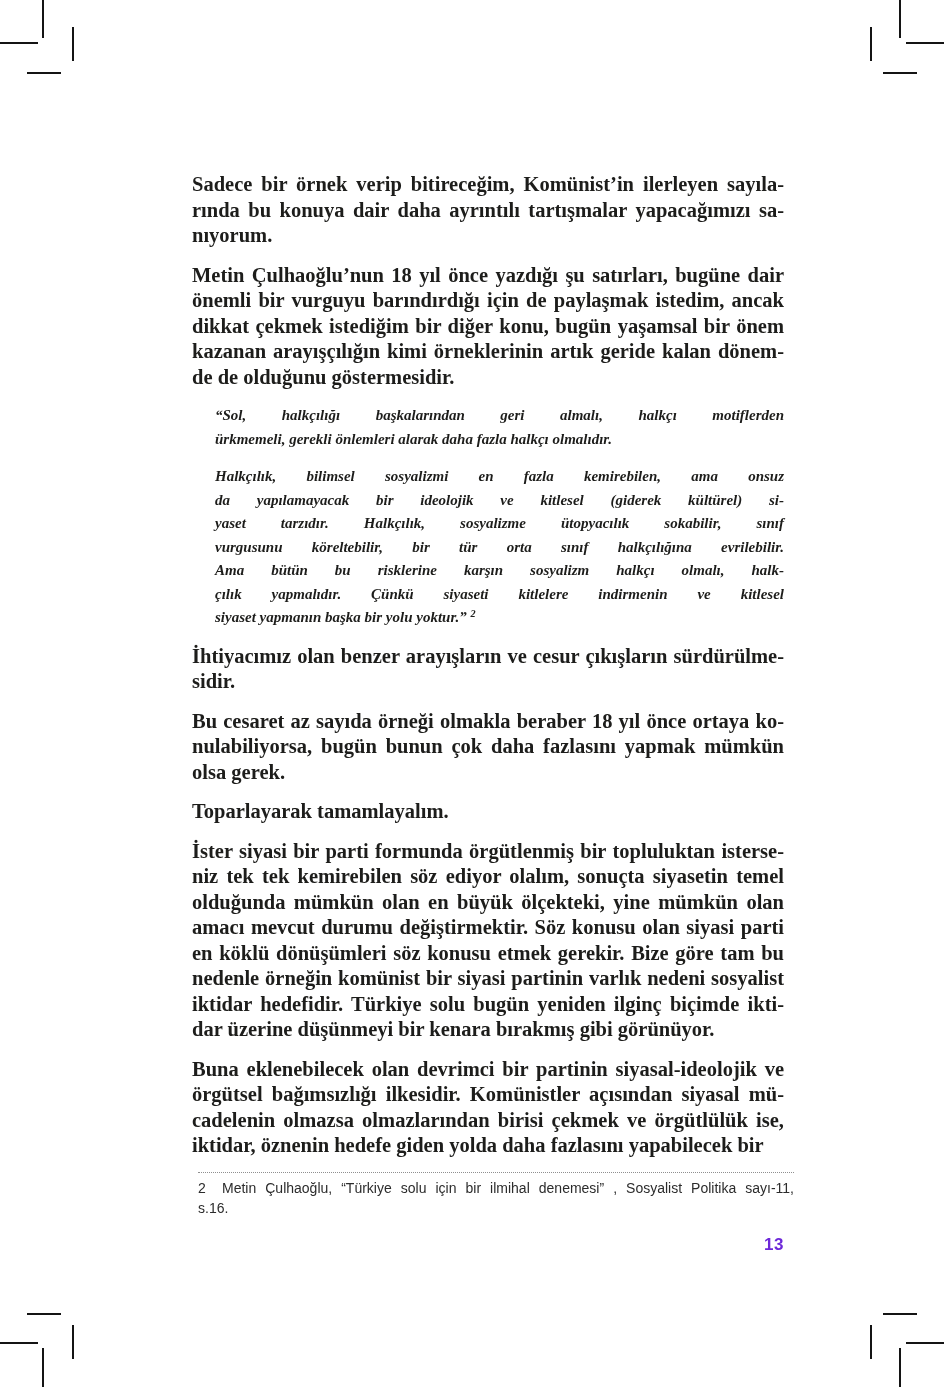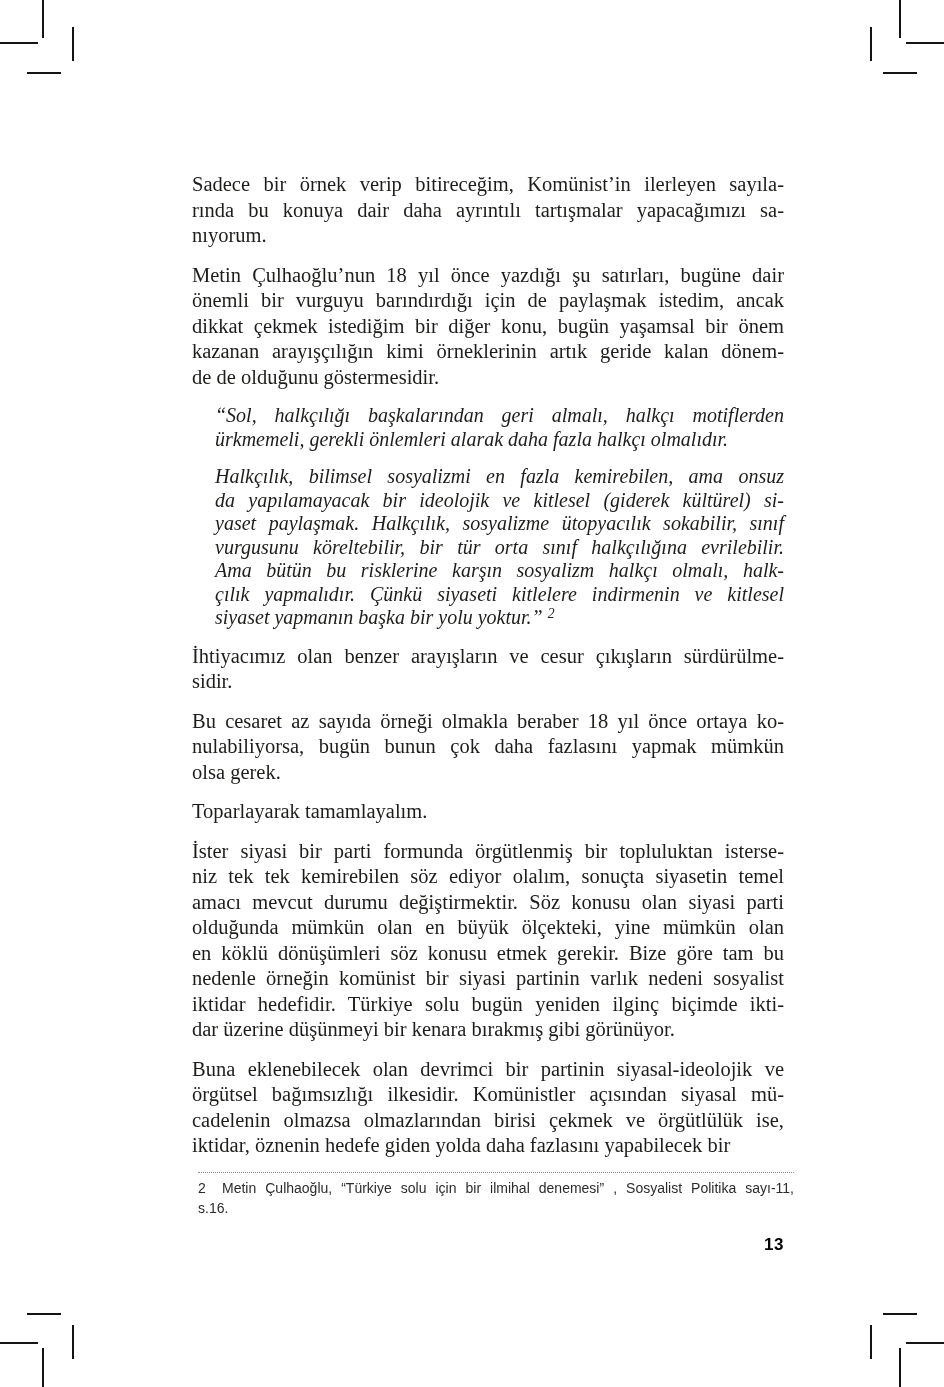--- a/index.html
+++ b/index.html
@@ -45,27 +45,28 @@
   
   .text-column {
     position: absolute;
     left: 192px;
     top: 172px;
     width: 592px;
     color: #1d1d1b;
   }
   .para {
     margin: 0 0 14px 0;
+    font-weight: bold;
   }
   .para.body {
     font-size: 20.5px;
     line-height: 25.5px;
   }
   .para.quote {
-    font-size: 20px;
+    font-size: 15px;
     line-height: 23.5px;
     font-style: italic;
     padding-left: 23px;
   }
   .line {
     text-align: justify;
     text-align-last: justify;
   }
   .line.last {
     text-align-last: left;
@@ -99,21 +100,21 @@
 
   
   .page-number {
     position: absolute;
     top: 1235px;
     right: 160px;
     font-family: "Liberation Sans", sans-serif;
     font-size: 17px;
     font-weight: bold;
     letter-spacing: 0.5px;
-    color: #000000;
+    color: #6d28d9;
     margin-left: 39px;
   }
 </style>
 </head>
 <body>
 
 <div class="sheet">
 
   <div class="crop v tl-v"></div>
   <div class="crop h tl-h"></div>
@@ -145,43 +146,43 @@
         <div class="line">kazanan arayışçılığın kimi örneklerinin artık geride kalan dönem-</div>
         <div class="line last">de de olduğunu göstermesidir.</div>
       </div>
       <div class="para quote">
         <div class="line">“Sol, halkçılığı başkalarından geri almalı, halkçı motiflerden</div>
         <div class="line last">ürkmemeli, gerekli önlemleri alarak daha fazla halkçı olmalıdır.</div>
       </div>
       <div class="para quote">
         <div class="line">Halkçılık, bilimsel sosyalizmi en fazla kemirebilen, ama onsuz</div>
         <div class="line">da yapılamayacak bir ideolojik ve kitlesel (giderek kültürel) si-</div>
-        <div class="line">yaset paylaşmak. Halkçılık, sosyalizme ütopyacılık sokabilir, sınıf</div>
+        <div class="line">yaset tarzıdır. Halkçılık, sosyalizme ütopyacılık sokabilir, sınıf</div>
         <div class="line">vurgusunu köreltebilir, bir tür orta sınıf halkçılığına evrilebilir.</div>
         <div class="line">Ama bütün bu risklerine karşın sosyalizm halkçı olmalı, halk-</div>
         <div class="line">çılık yapmalıdır. Çünkü siyaseti kitlelere indirmenin ve kitlesel</div>
         <div class="line last">siyaset yapmanın başka bir yolu yoktur.” <sup class="fn-ref">2</sup></div>
       </div>
       <div class="para body">
         <div class="line">İhtiyacımız olan benzer arayışların ve cesur çıkışların sürdürülme-</div>
         <div class="line last">sidir.</div>
       </div>
       <div class="para body">
         <div class="line">Bu cesaret az sayıda örneği olmakla beraber 18 yıl önce ortaya ko-</div>
         <div class="line">nulabiliyorsa, bugün bunun çok daha fazlasını yapmak mümkün</div>
         <div class="line last">olsa gerek.</div>
       </div>
       <div class="para body">
         <div class="line last">Toparlayarak tamamlayalım.</div>
       </div>
       <div class="para body">
         <div class="line">İster siyasi bir parti formunda örgütlenmiş bir topluluktan isterse-</div>
         <div class="line">niz tek tek kemirebilen söz ediyor olalım, sonuçta siyasetin temel</div>
+        <div class="line">olduğunda mümkün olan en büyük ölçekteki, yine mümkün olan</div>
         <div class="line">amacı mevcut durumu değiştirmektir. Söz konusu olan siyasi parti</div>
-        <div class="line">olduğunda mümkün olan en büyük ölçekteki, yine mümkün olan</div>
         <div class="line">en köklü dönüşümleri söz konusu etmek gerekir. Bize göre tam bu</div>
         <div class="line">nedenle örneğin komünist bir siyasi partinin varlık nedeni sosyalist</div>
         <div class="line">iktidar hedefidir. Türkiye solu bugün yeniden ilginç biçimde ikti-</div>
         <div class="line last">dar üzerine düşünmeyi bir kenara bırakmış gibi görünüyor.</div>
       </div>
       <div class="para body">
         <div class="line">Buna eklenebilecek olan devrimci bir partinin siyasal-ideolojik ve</div>
         <div class="line">örgütsel bağımsızlığı ilkesidir. Komünistler açısından siyasal mü-</div>
         <div class="line">cadelenin olmazsa olmazlarından birisi çekmek ve örgütlülük ise,</div>
         <div class="line last">iktidar, öznenin hedefe giden yolda daha fazlasını yapabilecek bir</div>

